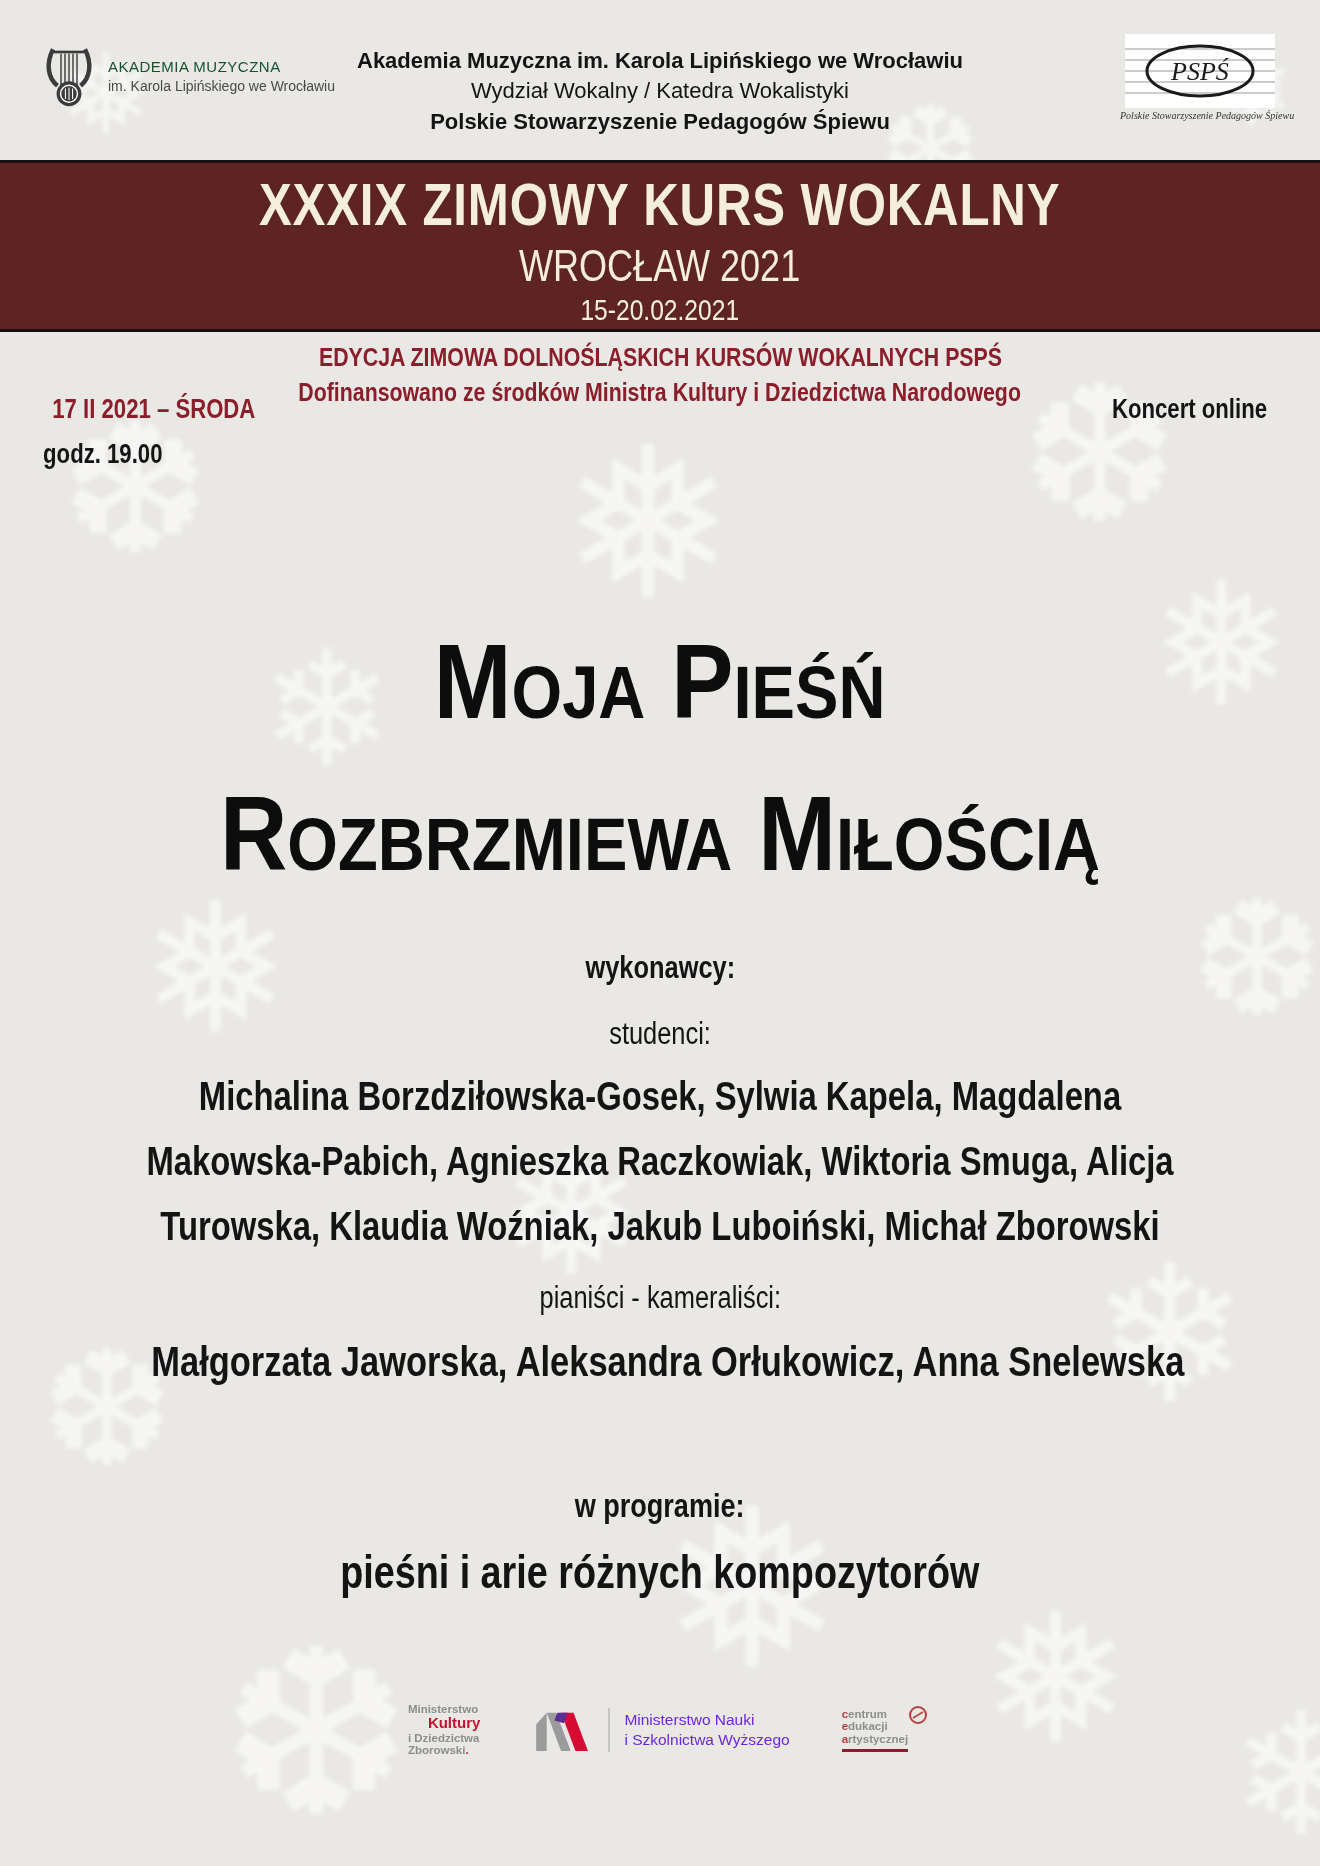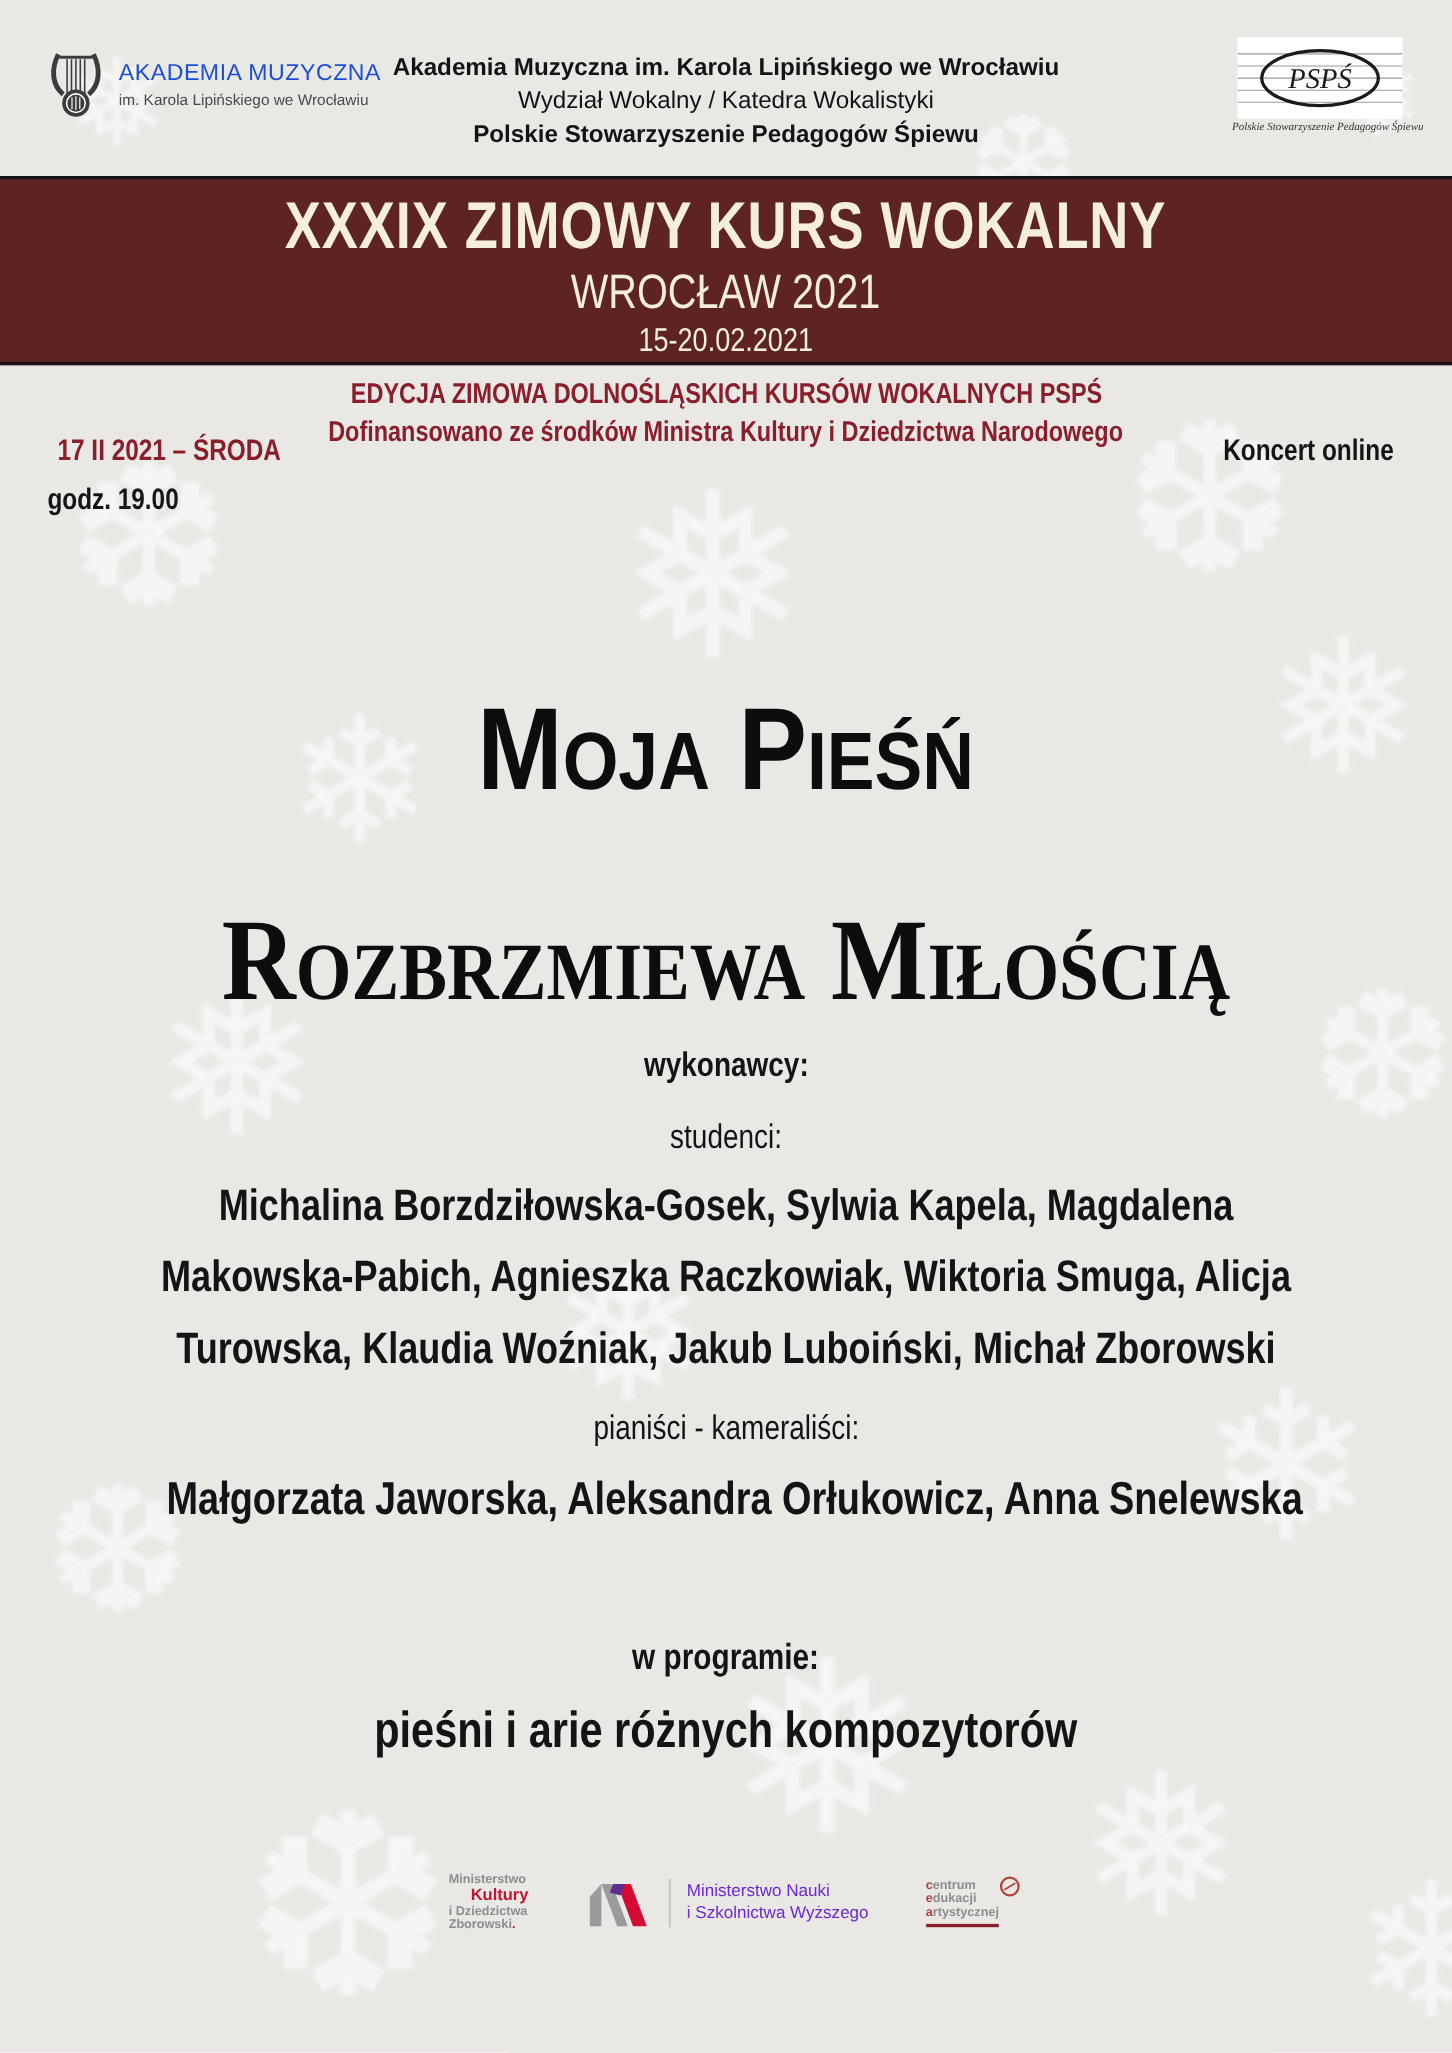--- a/index.html
+++ b/index.html
@@ -10,21 +10,21 @@
            background:#e9e8e5; }
 
   
   .snow{ position:absolute; inset:0; pointer-events:none; }
   .snow span{ position:absolute; color:#ffffff; opacity:.6; filter:blur(2px);
               line-height:1; user-select:none; }
 
   
   .hdr{ position:absolute; top:38px; left:0; right:0; height:110px; }
   .am-logo{ position:absolute; left:42px; top:6px; display:flex; align-items:center; gap:12px; }
-  .am-title{ font-size:21px; letter-spacing:.5px; color:#1d4ed8; }
+  .am-title{ font-size:15px; letter-spacing:.5px; color:#14532d; }
   .am-sub{ font-size:14px; color:#4a4a4a; margin-top:3px; }
   .hdr-center{ position:absolute; left:0; right:0; top:8px; text-align:center; line-height:1.38; }
   .hdr-center .b{ font-weight:bold; font-size:22px; }
   .hdr-center .r{ font-weight:normal; font-size:22px; }
   .psps{ position:absolute; right:40px; top:-4px; width:160px; text-align:center; }
   .psps-box{ width:150px; height:74px; background:#fff; margin:0 auto; position:relative; }
   .psps-caption{ font-family:"Liberation Serif", serif; font-style:italic; font-size:10px;
                  color:#333; margin-top:2px; white-space:nowrap; }
 
   
@@ -49,21 +49,21 @@
   .event-left{ position:absolute; top:394px; left:30px; }
   .event-date{ color:#8b1e2b; font-weight:bold; font-size:27px; }
   .event-time{ color:#141414; font-weight:bold; font-size:27px; margin-top:14px; }
   .event-right{ position:absolute; top:394px; right:36px; font-weight:bold; font-size:27px; }
 
   
   .title-line{ position:absolute; left:0; right:0; text-align:center;
                font-weight:bold; font-size:106px; line-height:1;
                font-variant:small-caps; color:#0d0d0d; }
   .title1{ top:628px; }
-  .title2{ top:820px;font-family:Liberation Serif, serif; }
+  .title2{ top:780px; }
 
   
   .center-line{ position:absolute; left:0; right:0; text-align:center; }
   .lbl-bold{ font-size:31px; font-weight:bold; }
   .lbl-reg{ font-size:31px; font-weight:normal; }
   .wykonawcy{ top:950px; }
   .studenci{ top:1016px; }
   .students-par{ position:absolute; top:1064px; left:0; right:0; padding:0 12px;
                  text-align:center; font-size:40px; font-weight:bold; line-height:1.62; }
   .pianisci-lbl{ top:1280px; }

